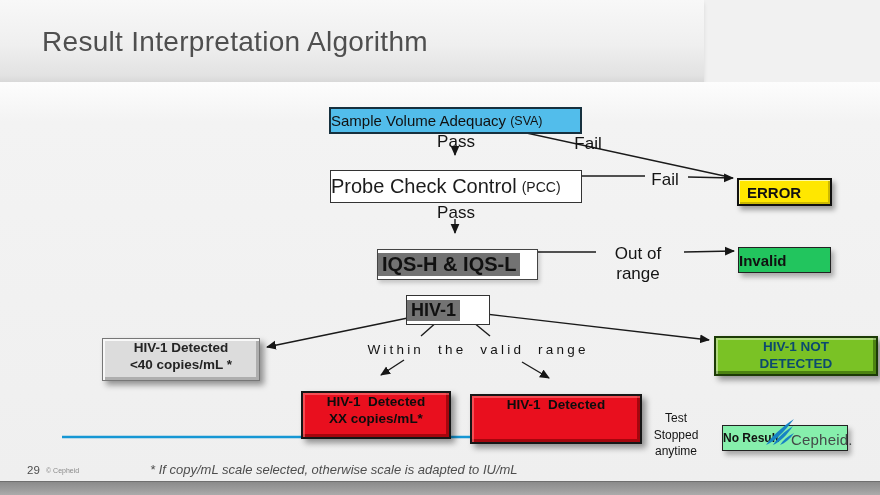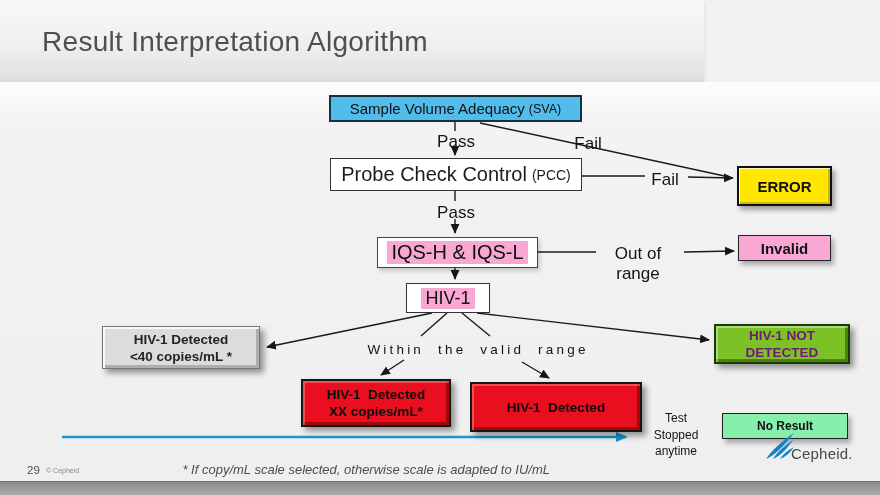--- a/index.html
+++ b/index.html
@@ -14,71 +14,71 @@
 
   .body-area { position:absolute; left:0; top:82px; width:880px; height:399px;
                background:linear-gradient(180deg,#fdfdfd 0%,#f3f3f3 10%,#efefef 100%); }
 
   .footer-bar { position:absolute; left:0; top:481px; width:880px; height:14px;
                 background:linear-gradient(180deg,#8b8b8b 0%,#9b9b9b 55%,#ababab 100%);
                 border-top:1px solid #6f6f6f; }
 
   svg.wires { position:absolute; left:0; top:0; width:880px; height:495px; pointer-events:none; }
 
-  .node { position:absolute; display:flex; align-items:center; justify-content:center;
-          text-align:center; color:#111; }
+  .node { position:absolute; display:flex; align-items:center; 
+          text-align:center; color:#111;margin-top:12px; }
   .sva { left:329px; top:95px; width:253px; height:27px; background:#52bdeb; border:2px solid #16303e;
          font-size:15px; }
   .sva .abbr { font-size:12.5px; margin-left:4px; }
   .pcc { left:330px; top:158px; width:252px; height:33px; background:#ffffff; border:1.5px solid #333;
          font-size:20px; color:#1c1c1c; }
   .pcc .abbr { font-size:14px; margin-left:5px; }
-  .errorbox { left:737px; top:166px; width:95px; height:40px; background:#ffe700; border:2px solid #111;
+  .errorbox { left:737px; top:166px; width:95px; height:28px; background:#ffe700; border:2px solid #111;
               font-size:15px; font-weight:bold;
               box-shadow:inset 1px 1px 0 #fff franchise, 3px 4px 5px rgba(0,0,0,0.35);
-              box-shadow:inset 1px 1px 0 #fff9a8, inset -2px -2px 0 #cdb900, 3px 4px 5px rgba(0,0,0,0.35); }
+              box-shadow:inset 1px 1px 0 #fff9a8, inset -2px -2px 0 #cdb900, 3px 4px 5px rgba(0,0,0,0.35);padding-left:8px; }
   .iqs { left:377px; top:237px; width:161px; height:31px; background:#fff; border:1.5px solid #444;
          font-size:20px; box-shadow:2px 3px 4px rgba(0,0,0,0.18); }
-  .hl { background:#f9a8d4; padding:0 4px; }
-  .invalidbox { left:738px; top:235px; width:93px; height:26px; background:#f9a8d4; border:1.5px solid #222;
+  .hl { background:#737373; padding:0 4px;font-weight:bold; }
+  .invalidbox { left:738px; top:235px; width:93px; height:26px; background:#22c55e; border:1.5px solid #222;
                 font-size:15px; font-weight:bold; box-shadow:3px 4px 5px rgba(0,0,0,0.3); }
   .hivbox { left:406px; top:283px; width:84px; height:30px; background:#fff; border:1.5px solid #333;
             font-size:18px; }
   .graybox { left:102px; top:326px; width:158px; height:43px; background:#dcdcdc; border:1px solid #777;
              font-size:13.5px; font-weight:bold; color:#242424; line-height:17px; flex-direction:column;
              box-shadow:inset 2px 2px 0 #f8f8f8, inset -3px -3px 0 #aeaeae, 4px 4px 6px rgba(0,0,0,0.40); }
   .redbox { background:#e90f1e; border:2px solid #161616; font-size:13.5px; font-weight:bold;
             line-height:17px; flex-direction:column; color:#0d0d0d;
             box-shadow:inset 2px 2px 0 rgba(255,130,130,0.55), inset -3px -3px 0 rgba(110,0,0,0.55),
                        4px 4px 6px rgba(0,0,0,0.40); }
   .red1 { left:301px; top:379px; width:150px; height:48px; }
   .red2 { left:470px; top:382px; width:172px; height:50px; }
   .red2 sup { font-size:9px; vertical-align:super; }
-  .greenbox { left:714px; top:324px; width:136px; height:40px; background:#7ac225; border:2px solid #1c3b06;
-              font-size:13.5px; font-weight:bold; line-height:17px; flex-direction:column; color:#701a75;
+  .greenbox { left:714px; top:324px; width:164px; height:40px; background:#7ac225; border:2px solid #1c3b06;
+              font-size:13.5px; font-weight:bold; line-height:17px; flex-direction:column; color:#0c4a6e;
               box-shadow:inset 2px 2px 0 rgba(255,255,255,0.40), inset -3px -3px 0 rgba(38,80,2,0.55),
                          4px 4px 6px rgba(0,0,0,0.40); }
   .noresult { left:722px; top:413px; width:126px; height:26px; background:#86efac; border:1.5px solid #222;
               font-size:12px; font-weight:bold; box-shadow:3px 4px 5px rgba(0,0,0,0.3); }
 
   .lbl { position:absolute; font-size:17px; color:#141414; text-align:center; }
   .lbl-pass1 { left:421px; top:132px; width:70px; }
   .lbl-fail1 { left:568px; top:134px; width:40px; }
   .lbl-fail2 { left:645px; top:170px; width:40px; }
   .lbl-pass2 { left:421px; top:203px; width:70px; }
   .lbl-oor   { left:592px; top:244px; width:92px; }
   .lbl-within { left:317px; top:342px; width:322px; letter-spacing:3.2px; word-spacing:7px; font-size:13.5px; }
   .lbl-stopped { left:638px; top:410px; width:76px; font-size:12px; line-height:16.5px; }
 
   .footnote { position:absolute; left:150px; top:462px; width:400px; font-size:13px; font-style:italic;
-              color:#4d4d4d; text-align:right; }
+              color:#4d4d4d; text-align:left; }
   .pagenum { position:absolute; left:27px; top:464px; font-size:11.5px; color:#4d4d4d; }
   .copyright { position:absolute; left:46px; top:467px; font-size:7px; color:#8a8a8a; }
 
-  .logo { position:absolute; left:765px; top:433px; width:92px; height:32px;text-align:center; }
+  .logo { position:absolute; left:765px; top:419px; width:92px; height:32px;text-align:center; }
   .logo svg { position:absolute; left:0; top:0; }
   .logo-text { position:absolute; left:26px; top:12px; font-size:15px; color:#444a49; letter-spacing:0.2px; }
 </style>
 </head>
 <body>
 
 <div class="slide">
 
   <div class="header">
     <div class="title">Result Interpretation Algorithm</div>

